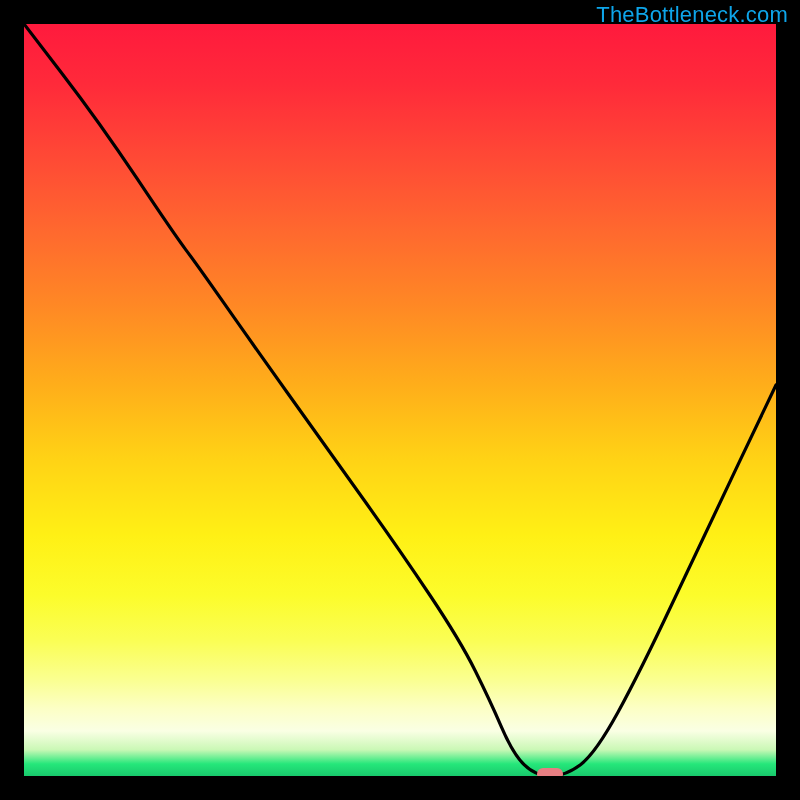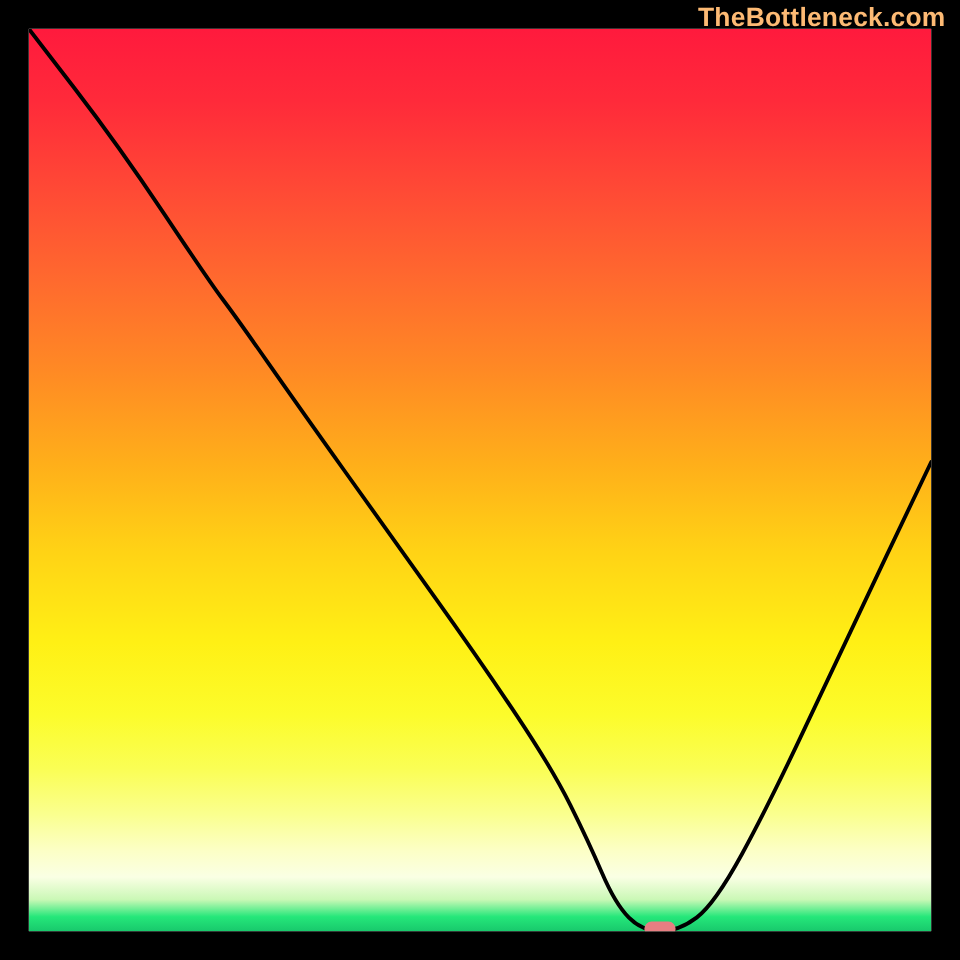--- a/index.html
+++ b/index.html
@@ -13,23 +13,23 @@
   }
   .stage {
     position: relative;
     width: 800px;
     height: 800px;
   }
   .watermark {
     position: absolute;
     top: 2px;
     right: 12px;
-    color: #fdba74;
+    color: #0ea5e9;
     font-size: 22px;
-    font-weight: 700;
+    font-weight: 400;
     letter-spacing: 0.2px;
     z-index: 5;
   }
   .plot {
     position: absolute;
     left: 24px;
     top: 24px;
     width: 752px;
     height: 752px;
     background: #fff; 

